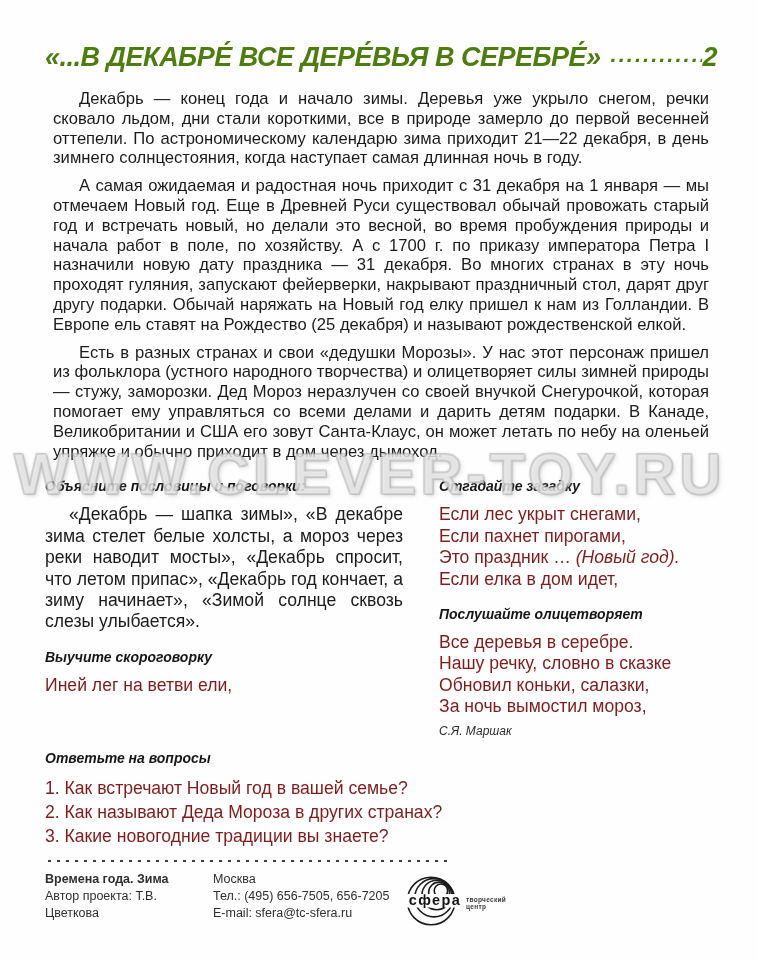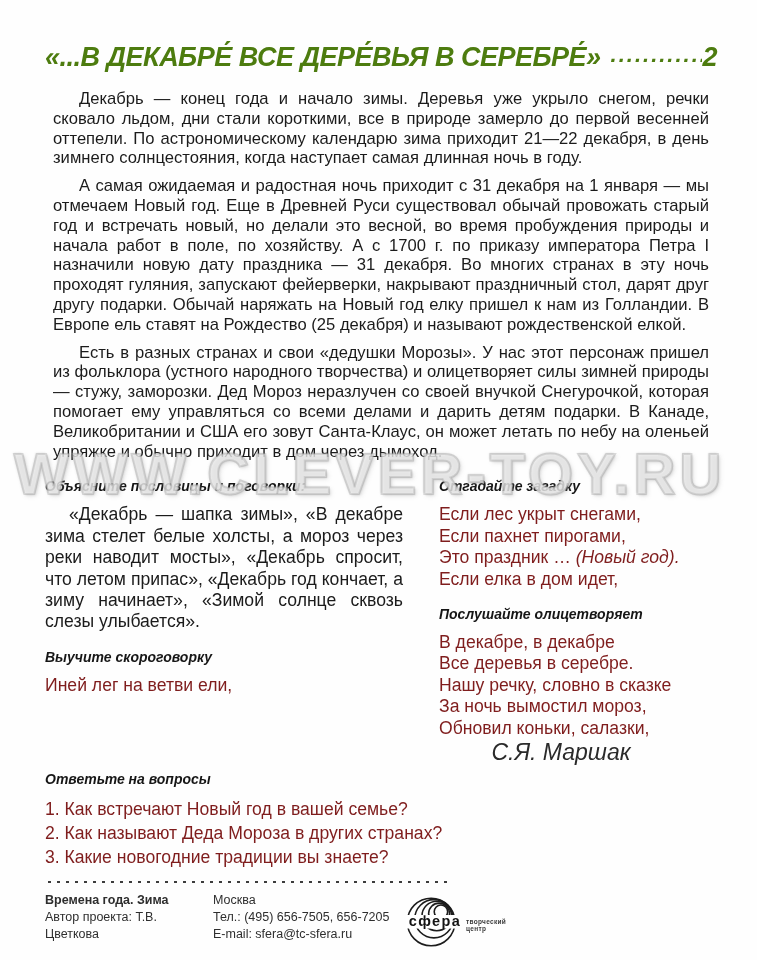--- a/index.html
+++ b/index.html
@@ -45,22 +45,22 @@
     margin:4px 0 7px 0;color:#161616;
   }
   .sec-h.mt{margin-top:13px;}
   .prose{
     font-size:17.6px;line-height:21.4px;
     text-align:justify;text-indent:24px;color:#1b1b1b;
   }
   .vline{font-size:17.6px;line-height:21.4px;color:#7f1d1d;}
   .answer-italic{font-style:italic;}
   .author{
-    font-size:23px;line-height:20px;
-    font-style:italic;text-align:center;
+    font-size:12px;line-height:20px;
+    font-style:italic;text-align:left;
     padding-right:34px;margin-top:3px;color:#2a2a2a;
   }
   
   .questions{margin-top:6px;}
   .questions .vline{font-size:17.6px;line-height:24px;}
   
   .dotline{
     margin-top:11px;
     width:406px;height:4px;
     background-image:radial-gradient(circle,#3c3c3c 1.3px,rgba(0,0,0,0) 1.5px);
@@ -123,25 +123,24 @@
     </div>
 
     <div class="col-right">
       <div class="sec-h">Отгадайте загадку</div>
       <div class="vline">Если лес укрыт снегами,</div>
       <div class="vline">Если пахнет пирогами,</div>
       <div class="vline"><span>Это праздник … </span><span class="answer-italic">(Новый год).</span></div>
       <div class="vline">Если елка в дом идет,</div>
 
       <div class="sec-h mt">Послушайте олицетворяет</div>
-      <div class="vline">В декабре, в декабре</div>
       <div class="vline">Все деревья в серебре.</div>
       <div class="vline">Нашу речку, словно в сказке</div>
+      <div class="vline">Обновил коньки, салазки,</div>
       <div class="vline">За ночь вымостил мороз,</div>
-      <div class="vline">Обновил коньки, салазки,</div>
       <div class="author">С.Я. Маршак</div>
     </div>
 
   </div>
 
   <div class="questions">
     <div class="sec-h">Ответьте на вопросы</div>
     <div class="vline">1. Как встречают Новый год в вашей семье?</div>
     <div class="vline">2. Как называют Деда Мороза в других странах?</div>
     <div class="vline">3. Какие новогодние традиции вы знаете?</div>

